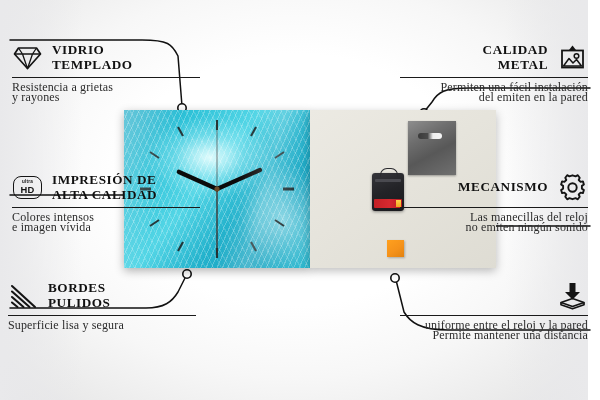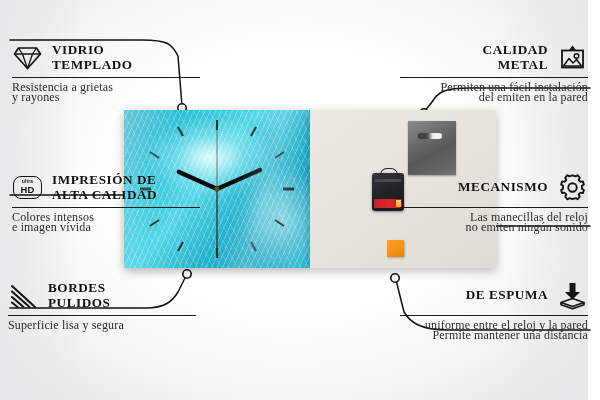--- a/index.html
+++ b/index.html
@@ -315,21 +315,20 @@
   <div class="feat right" id="feat-espaciador">
     <div class="hd-row">
       <span class="ico">
         <svg width="29" height="29" viewBox="0 0 29 29">
           <path d="M11.5 2 H17.5 V11 H22 L14.5 18.5 L7 11 H11.5 Z" fill="#141414"></path>
           <path d="M14.5 17.5 L26 21.5 L14.5 25.5 L3 21.5 Z" fill="none" stroke="#141414" stroke-width="1.7" stroke-linejoin="round"></path>
           <path d="M3 21.5 V23.8 L14.5 27.8 L26 23.8 V21.5" fill="none" stroke="#141414" stroke-width="1.7" stroke-linejoin="round"></path>
         </svg>
       </span>
       <div class="titles">
-        <div>DE ESPUMA</div>
       </div>
     </div>
     <div class="rule"></div>
     <div class="desc">
       <div>uniforme entre el reloj y la pared</div>
       <div>Permite mantener una distancia</div>
     </div>
   </div>
 
 </div>

